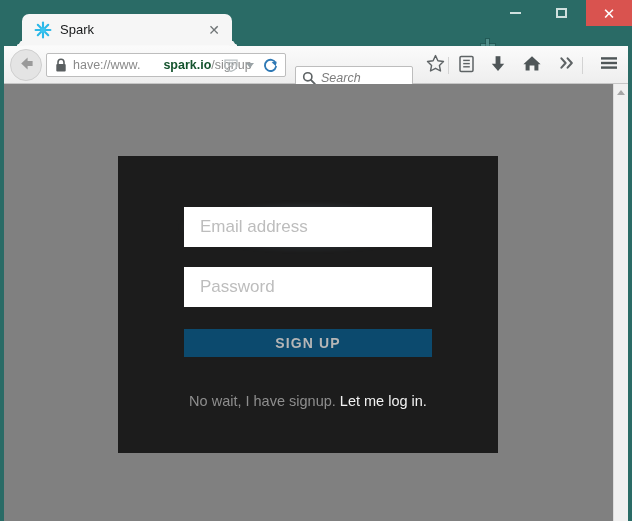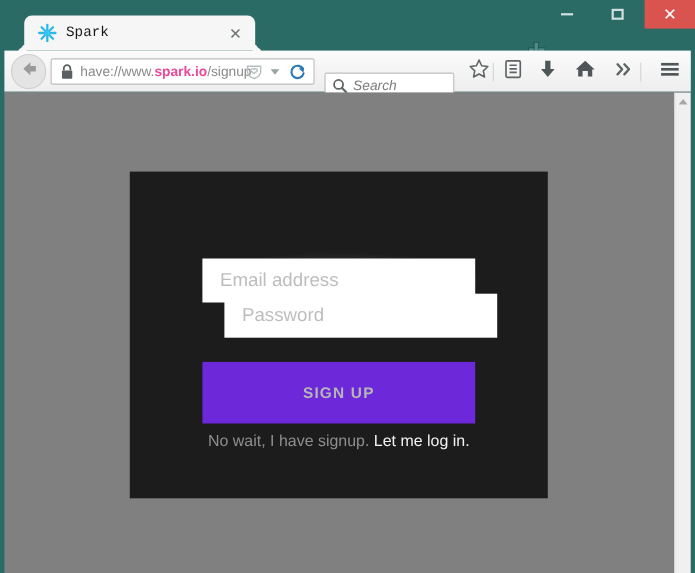--- a/index.html
+++ b/index.html
@@ -103,21 +103,20 @@
   #tab-title {
     position: absolute;
     left: 38px; top: 0;
     height: 32px;
     line-height: 32px;
     font-size: 13px;
     color: #17191a;
     white-space: nowrap;
     overflow: hidden;
     max-width: 140px;
-    font-family: Liberation Mono, monospace;
   }
   #tab-close {
     position: absolute;
     right: 10px; top: 8px;
     width: 16px; height: 16px;
     line-height: 16px;
     text-align: center;
     font-size: 14px;
     color: #6f7476;
     cursor: default;
@@ -188,22 +187,23 @@
   #url-text {
     position: absolute;
     left: 26px; top: 0;
     height: 22px;
     line-height: 22px;
     font-size: 12.5px;
     color: #8a8a8a;
     white-space: nowrap;
   }
   #url-text .domain {
-    color: #ec4899;
+    color: #14532d;
     font-weight: bold;
+    margin-left: 23px;
   }
   #reader-icon {
     position: absolute;
     right: 46px; top: 4px;
     width: 16px; height: 15px;
   }
   #reader-dropdown {
     position: absolute;
     right: 31px; top: 9px;
     width: 0; height: 0;
@@ -296,22 +296,22 @@
     position: absolute;
     left: 114px; top: 72px;
     width: 380px; height: 297px;
     background: #1c1c1c;
   }
   .field-wrap {
     position: absolute;
     left: 66px;
     width: 248px; height: 40px;
   }
-  #email-field-wrap { top: 51px; margin-top: 28px; }
-  #password-field-wrap { top: 111px; margin-left: 20px; }
+  #email-field-wrap { top: 51px; }
+  #password-field-wrap { top: 111px; }
   #email-glow {
     position: absolute;
     left: -4px; top: -4px;
     width: 256px; height: 48px;
     border-radius: 3px;
     background: radial-gradient(ellipse at center, rgba(150,190,225,0.30) 20%, rgba(120,165,205,0.0) 72%);
     filter: blur(2px);
   }
   .text-input {
     position: absolute;
@@ -325,22 +325,22 @@
     font-size: 17px;
     color: #3a3a3a;
     outline: none;
   }
   .text-input::placeholder { color: #bdbdbd; opacity: 1; }
   .text-input::-moz-placeholder { color: #bdbdbd; opacity: 1; }
 
   #signup-button {
     position: absolute;
     left: 66px; top: 173px;
-    width: 248px; height: 56px;
-    background: #6d28d9;
+    width: 248px; height: 28px;
+    background: #0c4a6e;
     border: 0;
     cursor: default;
     font-family: "Liberation Sans", sans-serif;
     font-size: 14px;
     font-weight: bold;
     letter-spacing: 1.1px;
     color: #b6b6b6;
   }
   #login-prompt {
     position: absolute;

